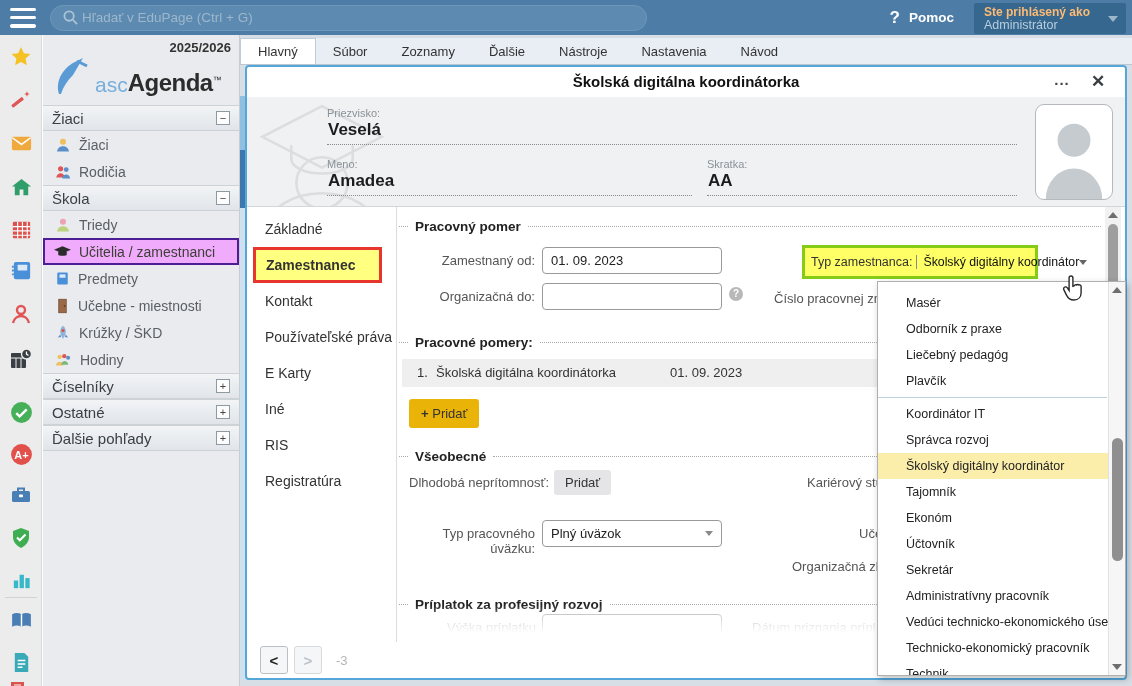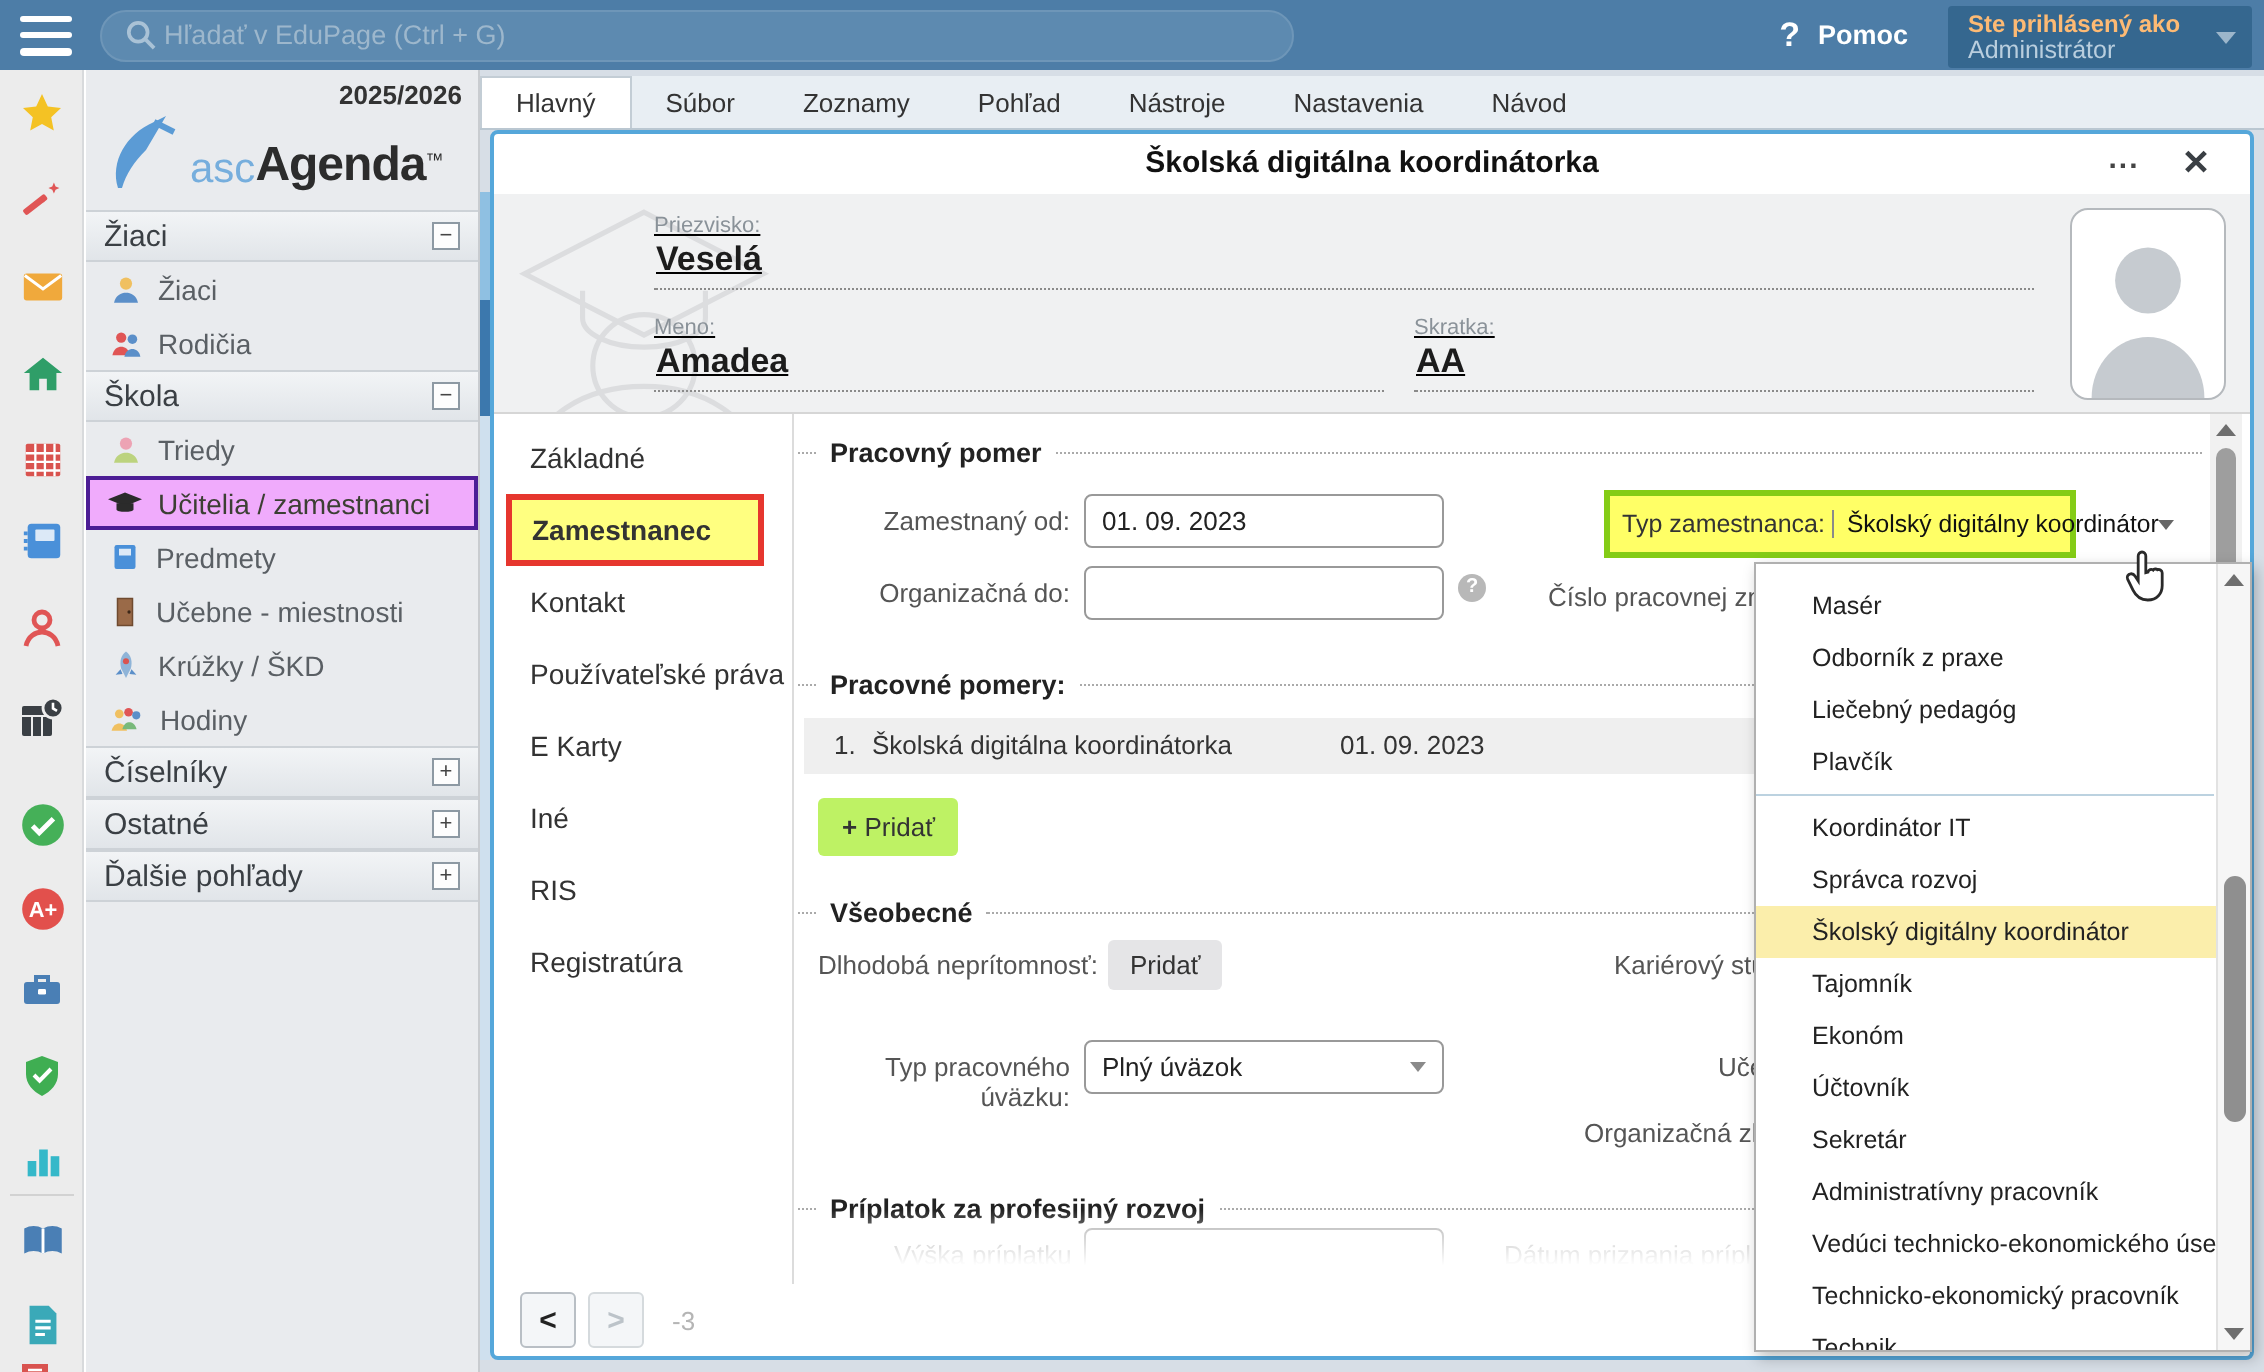--- a/index.html
+++ b/index.html
@@ -47,21 +47,21 @@
 
   
   .dialog { position:absolute; left:245px; top:65px; width:882px; height:615px; background:#fff; border:2px solid #55a7da; border-radius:4px; }
   .titlebar { position:absolute; left:0; top:0; width:100%; height:30px; }
   .dtitle { text-align:center; font-size:15px; font-weight:bold; color:#111; line-height:30px; }
   .more-btn { position:absolute; right:48px; top:0; width:30px; height:30px; text-align:center; line-height:26px; font-weight:bold; color:#444; font-size:15px; letter-spacing:1px; cursor:pointer; }
   .close-btn { position:absolute; right:12px; top:0; width:30px; height:30px; text-align:center; line-height:30px; font-weight:bold; color:#3a3f44; font-size:17px; cursor:pointer; }
 
   .dheader { position:absolute; left:0; top:30px; width:878px; height:110px; background:#f0f1f2; border-bottom:1px solid #d6d6d6; overflow:hidden; }
   .watermark { position:absolute; left:-4px; top:4px; }
-  .fld { position:absolute;text-decoration:underline; }
+  .fld { position:absolute; }
   .fld .lab { font-size:11px; color:#8a9299; }
   .fld .val { font-size:17px; font-weight:bold; color:#1c1c1c; border-bottom:1px dotted #8a8a8a; padding:1px 0 4px 1px; }
   .avatar { position:absolute; left:788px; top:7px; width:78px; height:96px; background:#fff; border:1px solid #b5b9bd; border-radius:9px; overflow:hidden; cursor:pointer; }
 
   .dnav { position:absolute; left:0; top:140px; width:150px; height:435px; border-right:1px solid #dcdcdc; padding-top:4px; }
   .dnav-item { height:36px; line-height:36px; padding-left:18px; font-size:14px; color:#333; cursor:pointer; }
   .dnav-item.sel { margin:0 14px 0 6px; border:3px solid #e6362e; background:#ffff80; font-weight:bold; line-height:30px; height:36px; padding-left:10px; }
 
   .form { position:absolute; left:152px; top:140px; width:730px; height:435px; font-size:13px; color:#444; }
   .sec { position:absolute; display:flex; align-items:center; gap:7px; font-weight:bold; color:#222; font-size:13.5px; left:0; right:28px; }
@@ -72,21 +72,21 @@
   .fselect { position:absolute; height:27px; width:180px; border:1px solid #999; border-radius:4px; padding:0 8px; font-size:13px; color:#222; background:#fff; display:flex; align-items:center; cursor:pointer; }
   .fselect .car { margin-left:auto; width:0; height:0; border-left:4.5px solid transparent; border-right:4.5px solid transparent; border-top:5.5px solid #8a8a8a; }
   .help-circle { position:absolute; width:14px; height:14px; border-radius:50%; background:#b8b8b8; color:#fff; font-size:10px; font-weight:bold; text-align:center; line-height:14px; }
   .typebox { position:absolute; left:403px; top:38px; width:236px; height:34px; border:3px solid #84cc16; background:#ffff66; display:flex; align-items:center; padding:0 4px 0 6px; }
   .typebox .tlab { font-size:12.5px; color:#333; white-space:nowrap; }
   .typebox .tval { font-size:12.3px; color:#111; border-left:1px solid #8a8a8a; margin-left:4px; padding-left:6px; white-space:nowrap; display:flex; align-items:center; flex:1; cursor:pointer; }
   .typebox .car { margin-left:auto; width:0; height:0; border-left:4px solid transparent; border-right:4px solid transparent; border-top:5px solid #666; }
   .clip { position:absolute; overflow:hidden; white-space:nowrap; color:#555; }
   .grayrow { position:absolute; left:3px; top:152px; width:706px; height:28px; background:#efefef; font-size:13px; color:#333; }
   .grayrow span { position:absolute; top:6px; }
-  .btn { position:absolute; background:#bef264; border:none; border-radius:3px; font-family:inherit; font-size:13px; color:#333; cursor:pointer; }
+  .btn { position:absolute; background:#eab308; border:none; border-radius:3px; font-family:inherit; font-size:13px; color:#333; cursor:pointer; }
   .fade { position:absolute; left:0; top:398px; width:710px; height:37px; background:linear-gradient(180deg,rgba(255,255,255,0) 0,#fff 75%); pointer-events:none; }
 
   .vscroll { position:absolute; right:8px; top:0; width:16px; height:435px; background:#f1f1f1; }
   .vscroll .thumb { position:absolute; left:3px; top:17px; width:10px; height:78px; background:#9e9e9e; border-radius:6px; }
   .arr-up { position:absolute; left:3px; top:5px; width:0; height:0; border-left:5px solid transparent; border-right:5px solid transparent; border-bottom:6px solid #6e6e6e; }
   .arr-dn { position:absolute; left:3px; bottom:5px; width:0; height:0; border-left:5px solid transparent; border-right:5px solid transparent; border-top:6px solid #6e6e6e; }
 
   .pager { position:absolute; left:0; top:575px; width:878px; height:36px; display:flex; align-items:center; padding-left:13px; gap:6px; }
   .pbtn { width:28px; height:28px; border:1px solid #b9bfc5; background:#f4f6f8; border-radius:3px; font-size:15px; font-weight:bold; color:#222; cursor:pointer; font-family:inherit; }
   .pbtn.dis { color:#bcc3c9; border-color:#d5dadd; cursor:default; }
@@ -329,21 +329,21 @@
     <span>Ďalšie pohľady</span>
     <span class="tg">+</span>
   </div>
 </div>
 
 <div class="main">
   <div class="tabbar">
     <div class="tab active">Hlavný</div>
     <div class="tab">Súbor</div>
     <div class="tab">Zoznamy</div>
-    <div class="tab">Pohľad</div>
+    <div class="tab">Ďalšie</div>
     <div class="tab">Nástroje</div>
     <div class="tab">Nastavenia</div>
     <div class="tab">Návod</div>
   </div>
   <div class="underlay"></div>
 </div>
 
 <div class="dialog">
   <div class="titlebar">
     <div class="dtitle">Školská digitálna koordinátorka</div>

